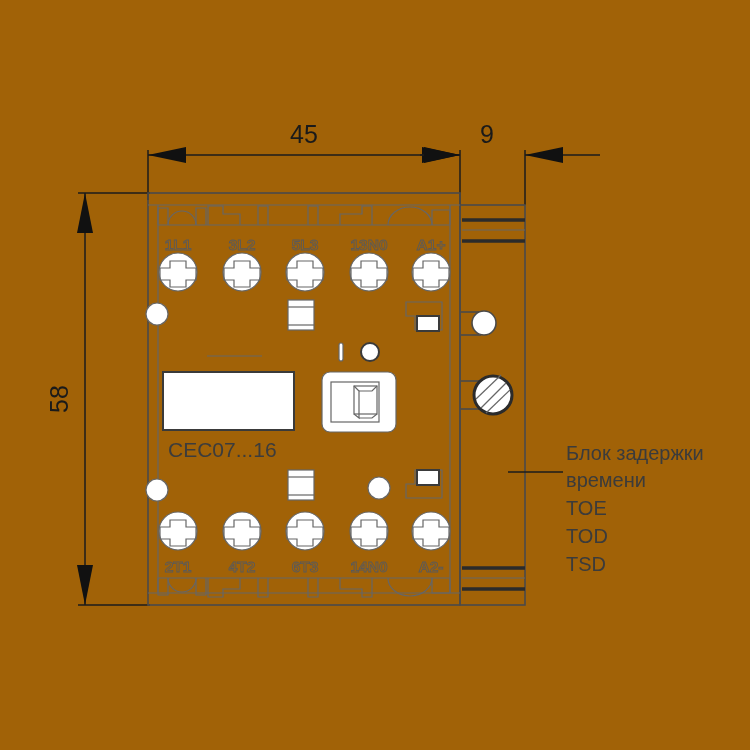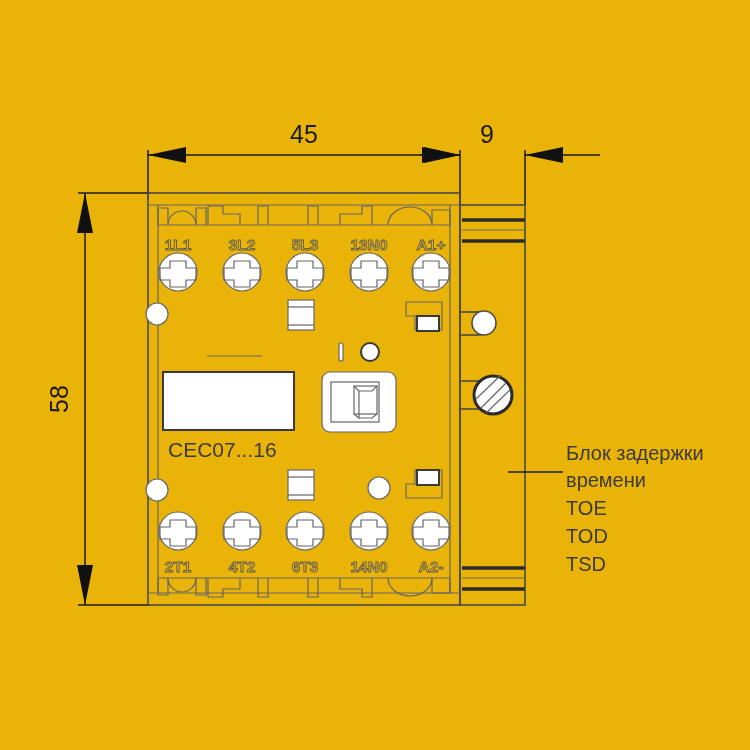--- a/index.html
+++ b/index.html
@@ -1,17 +1,17 @@
 <!DOCTYPE html>
 <html><head>
 <meta charset="utf-8">
 <style>
   html,body{margin:0;padding:0;background:#ffffff;}
   body{width:750px;height:750px;overflow:hidden;font-family:"Liberation Sans",sans-serif;}
-  #stage{position:relative;width:750px;height:750px;background:#eab308;}
+  #stage{position:relative;width:750px;height:750px;background:#a16207;}
   svg{display:block;}
   .dimtext{font-family:"Liberation Sans",sans-serif;font-size:25px;fill:#1a1a1a;}
   .termtext{font-family:"Liberation Sans",sans-serif;font-size:15.5px;font-weight:bold;fill:none;stroke:#5a5a5a;stroke-width:0.9px;}
   .modeltext{font-family:"Liberation Sans",sans-serif;font-size:21px;fill:#3c3c3c;}
   .annot{font-family:"Liberation Sans",sans-serif;font-size:20px;fill:#3b3b3b;}
   .ln{fill:none;stroke:#4a4a4a;stroke-width:1.6;}
   .ln-thin{fill:none;stroke:#666;stroke-width:1.2;}
   .ln-dim{fill:none;stroke:#1c1c1c;stroke-width:1.5;}
   .ln-heavy{fill:none;stroke:#2b2b2b;stroke-width:3.4;}
   .ln-mid{fill:none;stroke:#3a3a3a;stroke-width:2.0;}

